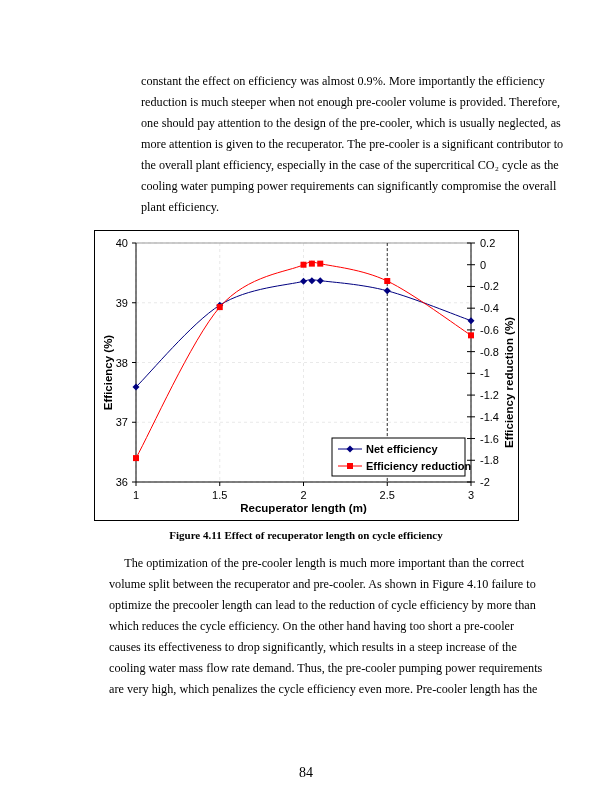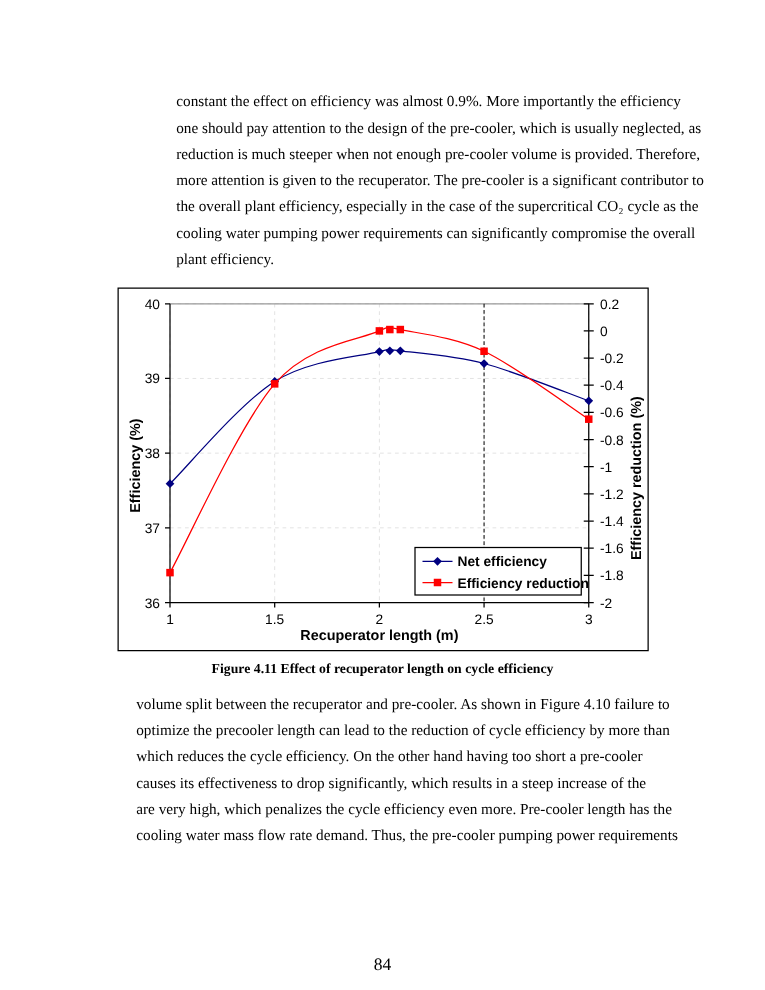--- a/index.html
+++ b/index.html
@@ -12,22 +12,22 @@
   .caption { position: absolute; top: 529px; left: 0; width: 612px; text-align: center; font-size: 11px; font-weight: bold; }
   .pagenum { position: absolute; top: 765px; left: 0; width: 612px; text-align: center; font-size: 14px; }
   .chartbox { position: absolute; left: 94px; top: 230px; width: 425px; height: 291px; border: 1px solid #000; box-sizing: border-box; }
   svg text { font-family: "Liberation Sans", sans-serif; }
 </style>
 </head>
 <body>
 
 <div class="para" id="p1">
     <span class="ln">constant the effect on efficiency was almost 0.9%.  More importantly the efficiency</span>
+    <span class="ln">reduction is much steeper when not enough pre-cooler volume is provided.  Therefore,</span>
     <span class="ln">one should pay attention to the design of the pre-cooler, which is usually neglected, as</span>
-    <span class="ln">reduction is much steeper when not enough pre-cooler volume is provided.  Therefore,</span>
     <span class="ln">more attention is given to the recuperator.  The pre-cooler is a significant contributor to</span>
     <span class="ln">the overall plant efficiency, especially in the case of the supercritical CO₂ cycle as the</span>
     <span class="ln">cooling water pumping power requirements can significantly compromise the overall</span>
     <span class="ln last">plant efficiency.</span>
   </div>
 
 <div class="chartbox">
   <svg id="chart" width="425" height="291">
       <line x1="41" x2="41" y1="12" y2="251" stroke="#e3e3e3" stroke-dasharray="3,3" stroke-width="0.8"></line>
       <line x1="124.75" x2="124.75" y1="12" y2="251" stroke="#e3e3e3" stroke-dasharray="3,3" stroke-width="0.8"></line>
@@ -113,21 +113,22 @@
       <text x="271" y="222" font-size="11" font-weight="bold">Net efficiency</text>
       <line x1="243" x2="267" y1="235" y2="235" stroke="#ff0000" stroke-width="1"></line>
       <rect x="252" y="232" width="6" height="6" fill="#ff0000"></rect>
       <text x="271" y="239" font-size="11" font-weight="bold">Efficiency reduction</text>
     </svg>
 </div>
 
 <div class="caption">Figure 4.11 Effect of recuperator length on cycle efficiency</div>
 
 <div class="para" id="p2">
+    <span class="ln">&nbsp;&nbsp;&nbsp;&nbsp;&nbsp;The optimization of the pre-cooler length is much more important than the correct</span>
     <span class="ln">volume split between the recuperator and pre-cooler.  As shown in Figure 4.10 failure to</span>
     <span class="ln">optimize the precooler length can lead to the reduction of cycle efficiency by more than</span>
     <span class="ln">which reduces the cycle efficiency.  On the other hand having too short a pre-cooler</span>
     <span class="ln">causes its effectiveness to drop significantly, which results in a steep increase of the</span>
+    <span class="ln">cooling water mass flow rate demand.  Thus, the pre-cooler pumping power requirements</span>
     <span class="ln last">are very high, which penalizes the cycle efficiency even more.  Pre-cooler length has the</span>
-    <span class="ln">cooling water mass flow rate demand.  Thus, the pre-cooler pumping power requirements</span>
   </div>
 
 <div class="pagenum">84</div>
 
 </body></html>

